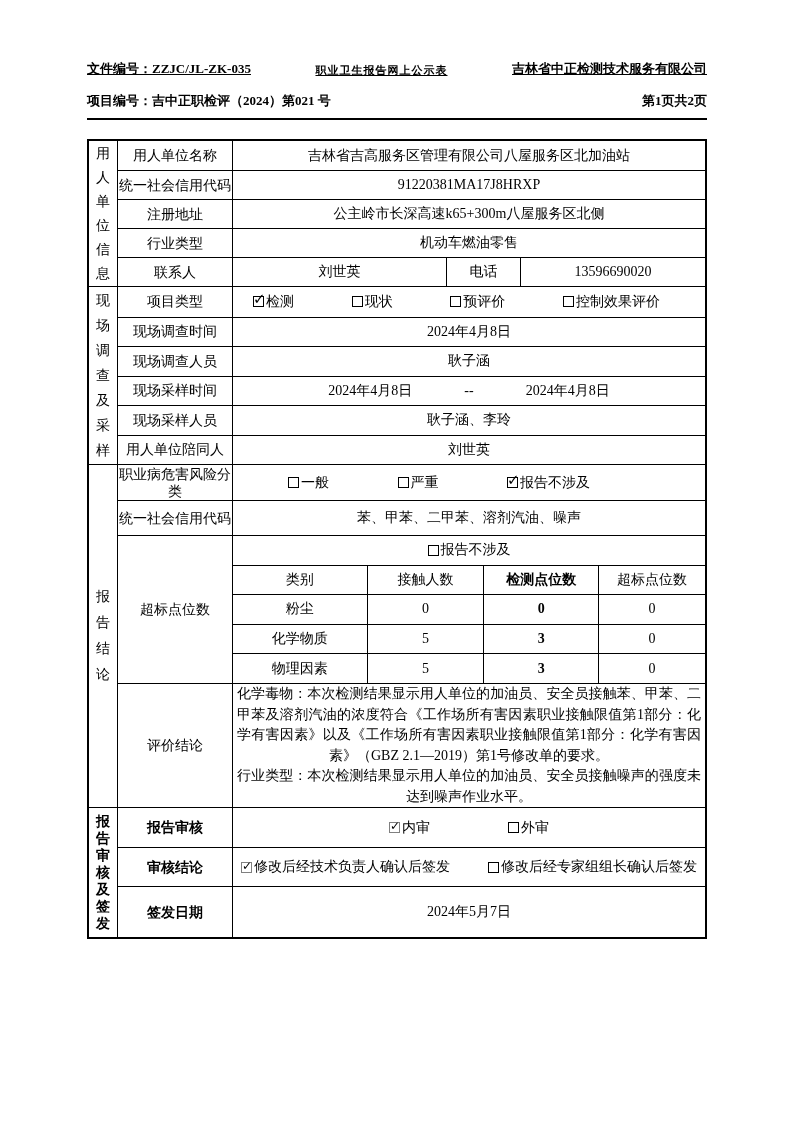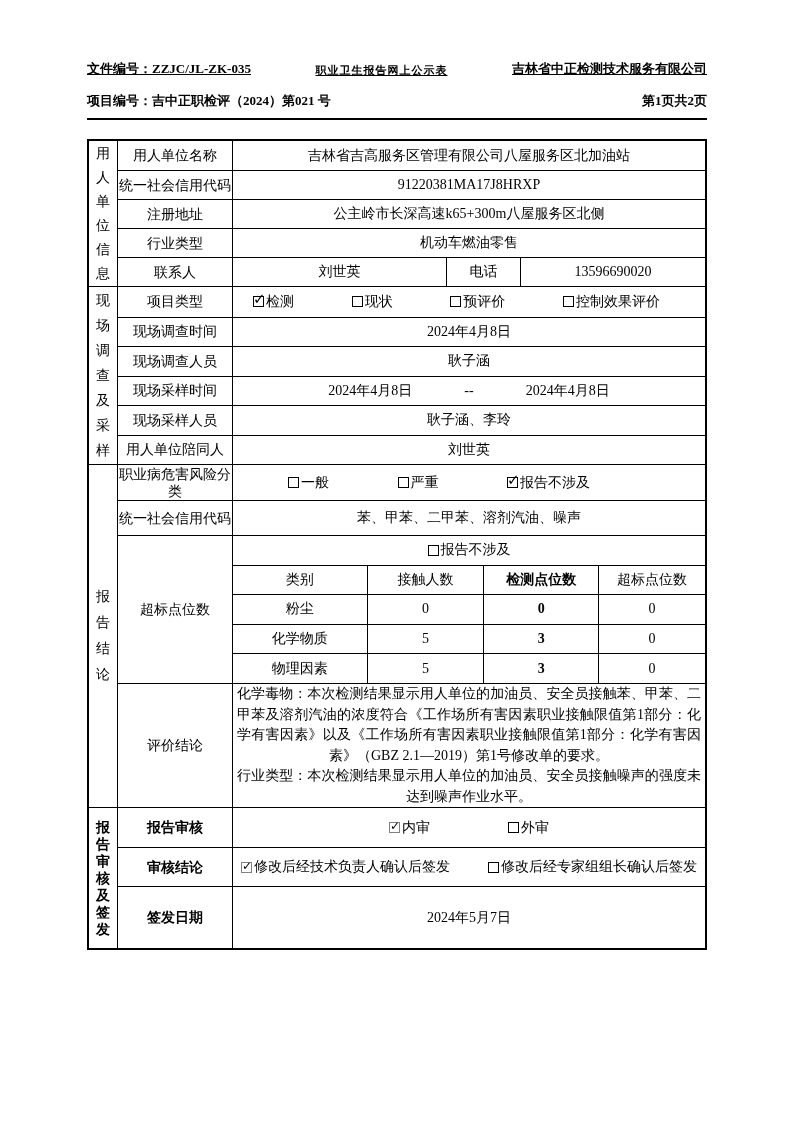--- a/index.html
+++ b/index.html
@@ -34,21 +34,21 @@
   .row { display: flex; }
   .row + .row { border-top: 1px solid #000; }
   .label { width: 115px; border-right: 1px solid #000; display:flex; align-items:center; justify-content:center; text-align:center; line-height:17px; padding:0 1px; }
   .bold .label, .lbl-b { font-weight: bold; }
   .content { flex: 1; display:flex; align-items:center; justify-content:center; text-align:center; }
 
   .h29 { height: 29px; }
   .h295 { height: 29.5px; }
   .h35 { height: 35px; }
   .h39 { height: 39px; justify-content: flex-end; }
-  .h45 { height: 62px; }
+  .h45 { height: 51px; }
   .h124 { height: 124px; }
 
   
   .c-name { flex: 213; display:flex; align-items:center; justify-content:center; }
   .c-phl  { flex: 73; border-left:1px solid #000; border-right:1px solid #000; display:flex; align-items:center; justify-content:center; }
   .c-phv  { flex: 184; display:flex; align-items:center; justify-content:center; }
 
   
   .opts { display:flex; align-items:center; }
   .opt { display:inline-flex; align-items:center; white-space:nowrap; }

